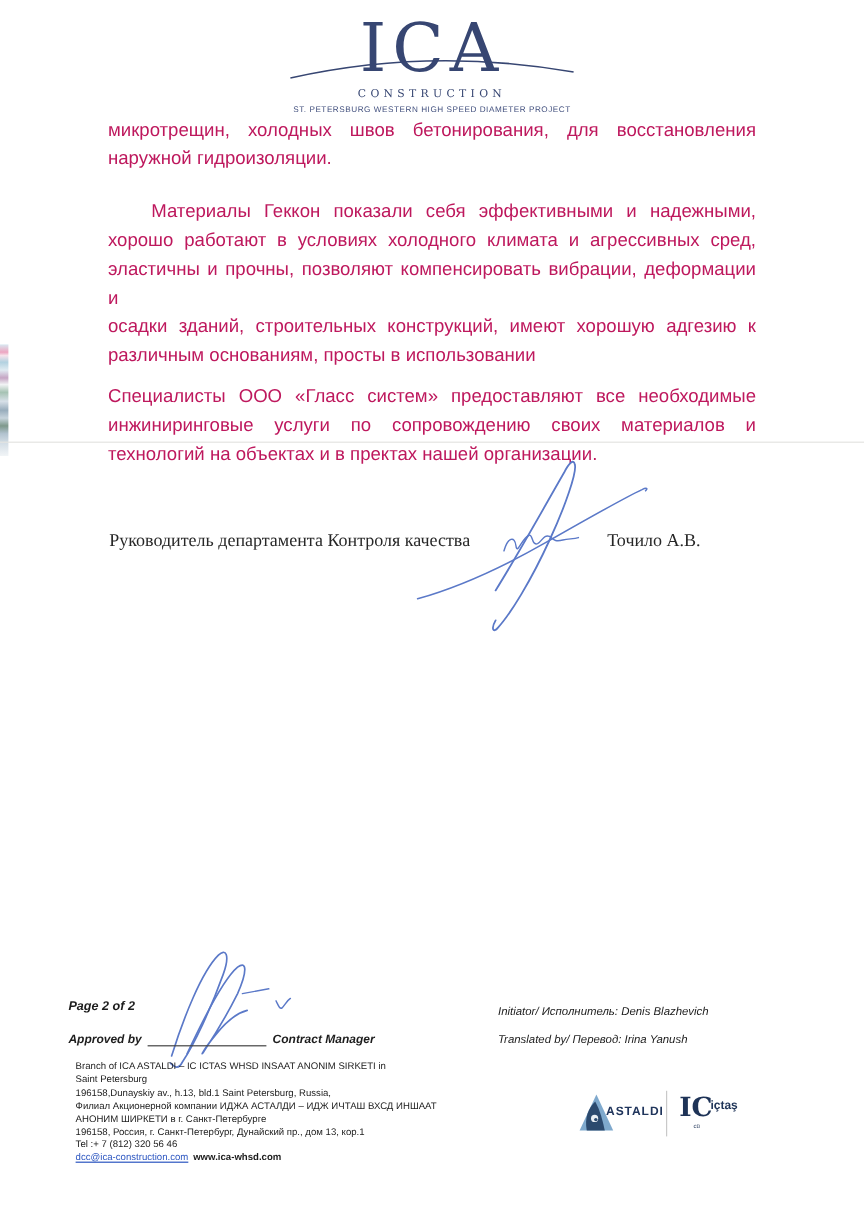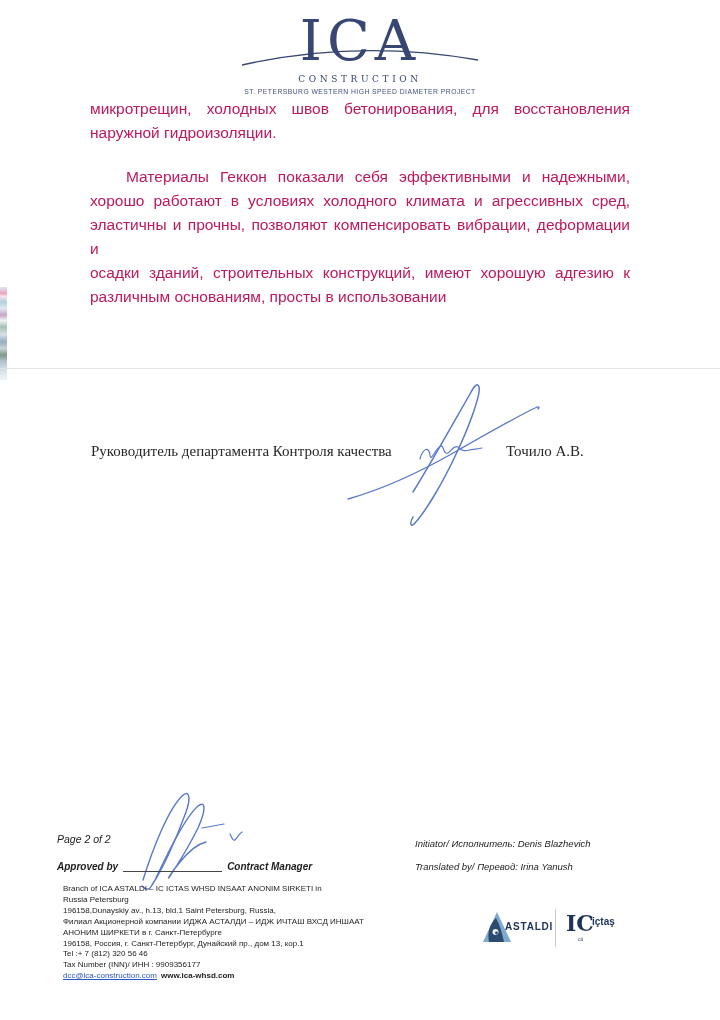--- a/index.html
+++ b/index.html
@@ -55,21 +55,21 @@
     position:absolute;left:506px;top:443px;
     font-family:"Liberation Serif", serif;font-size:15px;color:#272727;
   }
   .sig-main{position:absolute;left:330px;top:380px;width:215px;height:152px;}
   .sig-footer{position:absolute;left:118px;top:788px;width:134px;height:104px;}
   .sig-stroke{fill:none;stroke:#5b79c8;stroke-linecap:round;stroke-linejoin:round;}
 
   
   .page-label{
     position:absolute;left:57px;top:833px;
-    font-size:10.5px;font-style:italic;font-weight:normal;color:#1d1d1d;
+    font-size:10.5px;font-style:italic;font-weight:bold;color:#1d1d1d;
   }
   .approved-row{
     position:absolute;left:57px;top:860px;display:flex;align-items:center;
     font-size:10px;font-style:italic;font-weight:bold;color:#1d1d1d;
   }
   .approved-line{width:99px;border-bottom:1px solid #444;height:11px;margin:0 5px;}
   .right-footer{position:absolute;left:415px;top:838px;font-size:9.5px;font-style:italic;color:#1d1d1d;}
   .right-footer .rf-line{margin-bottom:12px;}
 
   .addr{position:absolute;left:63px;top:884px;font-size:8px;color:#1c1c1c;}
@@ -116,20 +116,25 @@
         <div class="line">микротрещин, холодных швов бетонирования, для восстановления</div>
         <div class="line last">наружной гидроизоляции.</div>
       </div>
     <div class="para p2">
         <div class="line indent">Материалы Геккон показали себя эффективными и надежными,</div>
         <div class="line">хорошо работают в условиях холодного климата и агрессивных сред,</div>
         <div class="line">эластичны и прочны, позволяют компенсировать вибрации, деформации и</div>
         <div class="line">осадки зданий, строительных конструкций, имеют хорошую адгезию к</div>
         <div class="line last">различным основаниям, просты в использовании</div>
       </div>
+    <div class="para p3">
+        <div class="line">Специалисты ООО «Гласс систем» предоставляют все необходимые</div>
+        <div class="line">инжиниринговые  услуги по сопровождению своих материалов и</div>
+        <div class="line last">технологий на объектах и в пректах нашей организации.</div>
+      </div>
   </main>
 
   <div class="rule"></div>
 
   <div class="sign-role">Руководитель департамента Контроля качества</div>
   <div class="sign-name">Точило А.В.</div>
 
   <svg class="sig-main" viewBox="0 0 215 152">
     <path class="sig-stroke" stroke-width="1.5" d="M83,112 C100,85 125,40 140,14 C144,6 148,2 149,7 C151,13 141,42 128,70 C112,105 95,132 85,143 C81,148 79,144 83,137"></path>
     <path class="sig-stroke" stroke-width="1.3" d="M18,119 C50,110 90,92 125,72 C160,52 190,35 205,28 C209,26 210,27 208,29"></path>
@@ -152,27 +157,26 @@
   </div>
 
   <div class="right-footer">
     <div class="rf-line">Initiator/ Исполнитель: Denis Blazhevich</div>
     <div class="rf-line">Translated by/ Перевод:  Irina Yanush</div>
   </div>
 
   <div class="addr">
     <div>
         <div class="line">Branch of ICA ASTALDI – IC ICTAS WHSD INSAAT ANONIM SIRKETI in</div>
-        <div class="line">Russia Petersburg</div>
+        <div class="line">Saint Petersburg</div>
         <div class="line">196158,Dunayskiy av., h.13, bld.1 Saint Petersburg, Russia,</div>
         <div class="line">Филиал Акционерной компании ИДЖА АСТАЛДИ – ИДЖ ИЧТАШ ВХСД ИНШААТ</div>
         <div class="line">АНОНИМ ШИРКЕТИ в г. Санкт-Петербурге</div>
         <div class="line">196158, Россия, г. Санкт-Петербург, Дунайский пр., дом 13, кор.1</div>
         <div class="line">Tel :+ 7 (812) 320 56 46</div>
-        <div class="line last">Tax Number (INN)/ ИНН : 9909356177</div>
       </div>
     <div class="contact-line">
       <a href="#" class="email">dcc@ica-construction.com</a><span class="website">www.ica-whsd.com</span>
     </div>
   </div>
 
   <svg class="astaldi-mark" viewBox="0 0 30 32">
     <polygon points="15,1 29,31 1,31" fill="#7fa9cd"></polygon>
     <path d="M14,7 C8,13 5,21 7,31 L22,31 C20,22 18,14 14,7 Z" fill="#2c4a6e"></path>
     <circle cx="13.5" cy="21" r="3" fill="#e9eef3"></circle>

